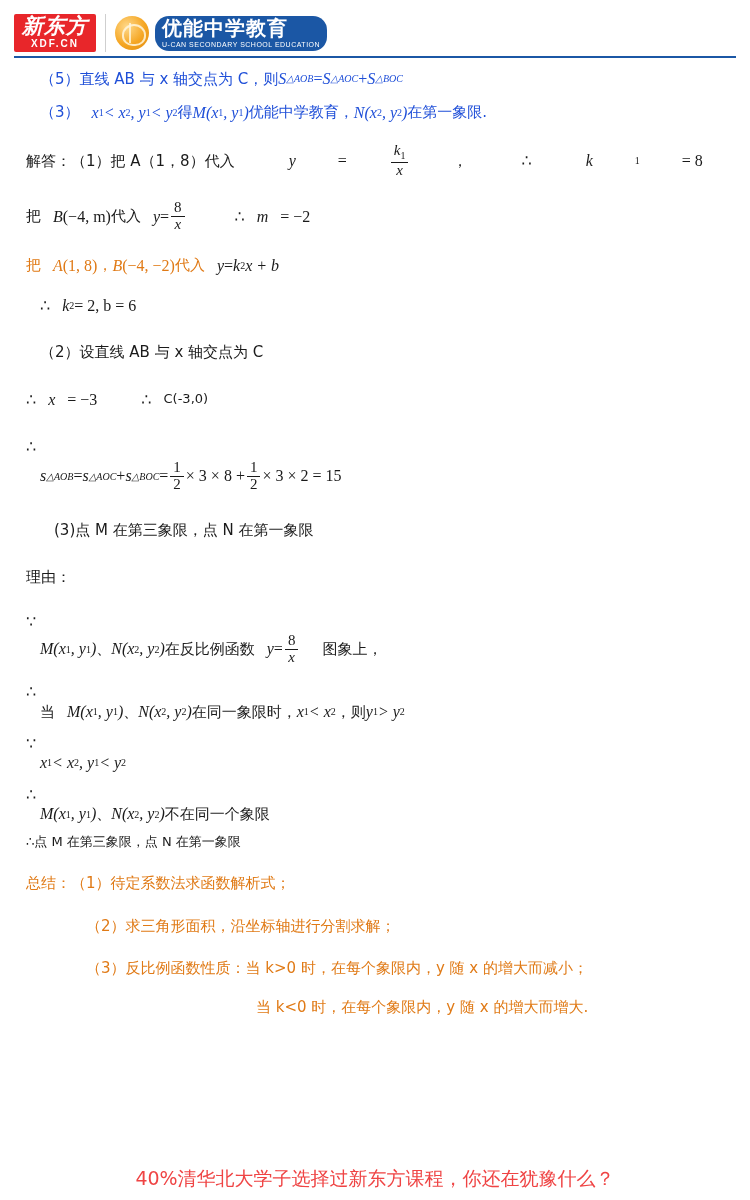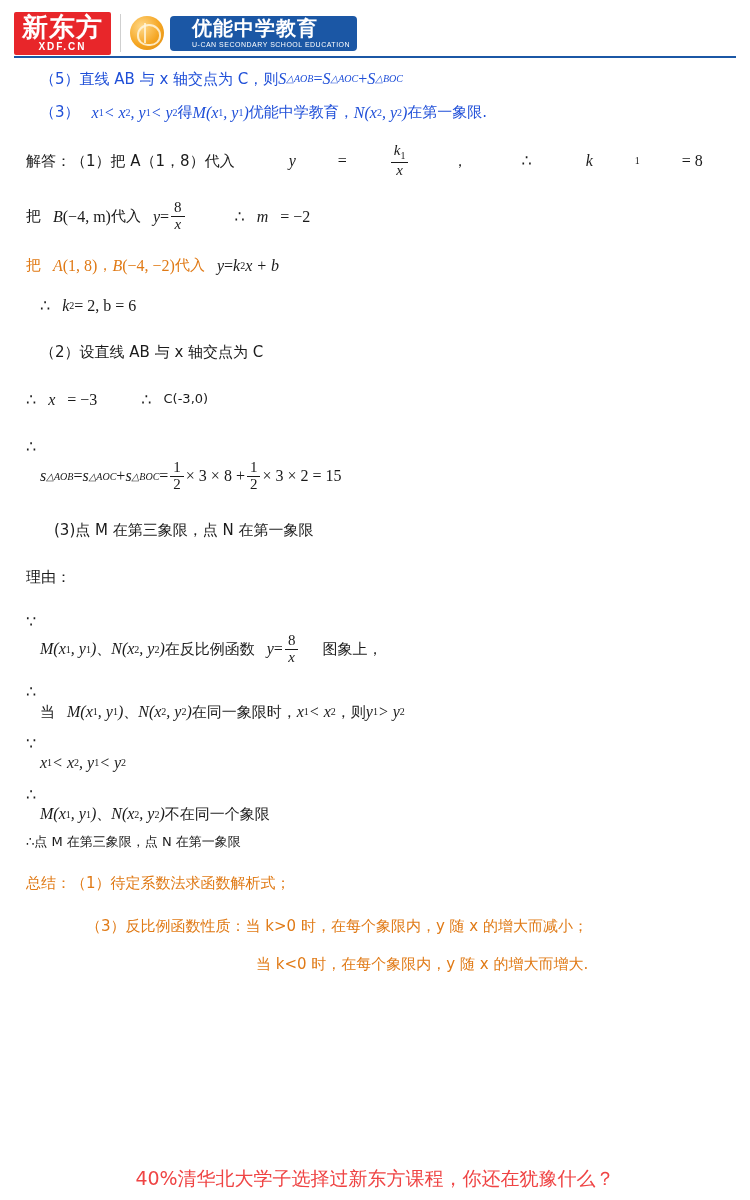--- a/index.html
+++ b/index.html
@@ -25,24 +25,25 @@
     display: flex;
     flex-direction: column;
     justify-content: center;
     background: #e8262a;
     color: #ffffff;
     padding: 2px 8px 3px 8px;
     border-radius: 2px;
     line-height: 1;
   }
   .logo-xdf .cn-name {
-    font-size: 26px;
+    font-size: 21px;
     font-weight: bold;
     letter-spacing: 1px;
     font-family: "DejaVu Sans", sans-serif;
+    font-style: italic;
   }
   .logo-xdf .en-name {
     font-size: 10px;
     font-weight: bold;
     letter-spacing: 2px;
     margin-top: 2px;
     text-align: center;
   }
   .logo-divider {
     width: 1px;
@@ -77,22 +78,22 @@
     position: absolute;
     left: 14px; top: 7px;
     width: 2px; height: 20px;
     background: #fff6dd;
     opacity: .8;
   }
   .you-text {
     display: flex;
     flex-direction: column;
     background: #1b57a5;
-    padding: 2px 7px 3px 22px;
-    border-radius: 4px;
+    padding: 2px 7px 3px 7px;
+    border-radius: 14px;
     line-height: 1;
   }
   .you-text .cn {
     font-size: 20px;
     font-weight: bold;
     color: #ffffff;
     letter-spacing: 1px;
     font-family: "DejaVu Sans", sans-serif;
   }
   .you-text .en {
@@ -428,18 +429,19 @@
         <span class="mathi">, y</span>
         <span class="subn">2</span>
         <span class="mathi">)</span>
       <span class="cn">不在同一个象限</span>
     </div>
   </div>
 
   <div class="line cn-sm" style="margin-bottom:26px;">∴点 M 在第三象限，点 N 在第一象限</div>
 
   <div class="line cn orange" style="margin-bottom:26px;">总结：（1）待定系数法求函数解析式；</div>
+  <div class="line cn orange indent3" style="margin-bottom:26px;">（2）求三角形面积，沿坐标轴进行分割求解；</div>
   <div class="line cn orange indent3" style="margin-bottom:22px;">（3）反比例函数性质：当 k&gt;0 时，在每个象限内，y 随 x 的增大而减小；</div>
   <div class="line cn orange indent5" style="margin-bottom:10px;">当 k&lt;0 时，在每个象限内，y 随 x 的增大而增大.</div>
 
 </div>
 
 <div class="footer">40%清华北大学子选择过新东方课程，你还在犹豫什么？</div>
 
 </body></html>

